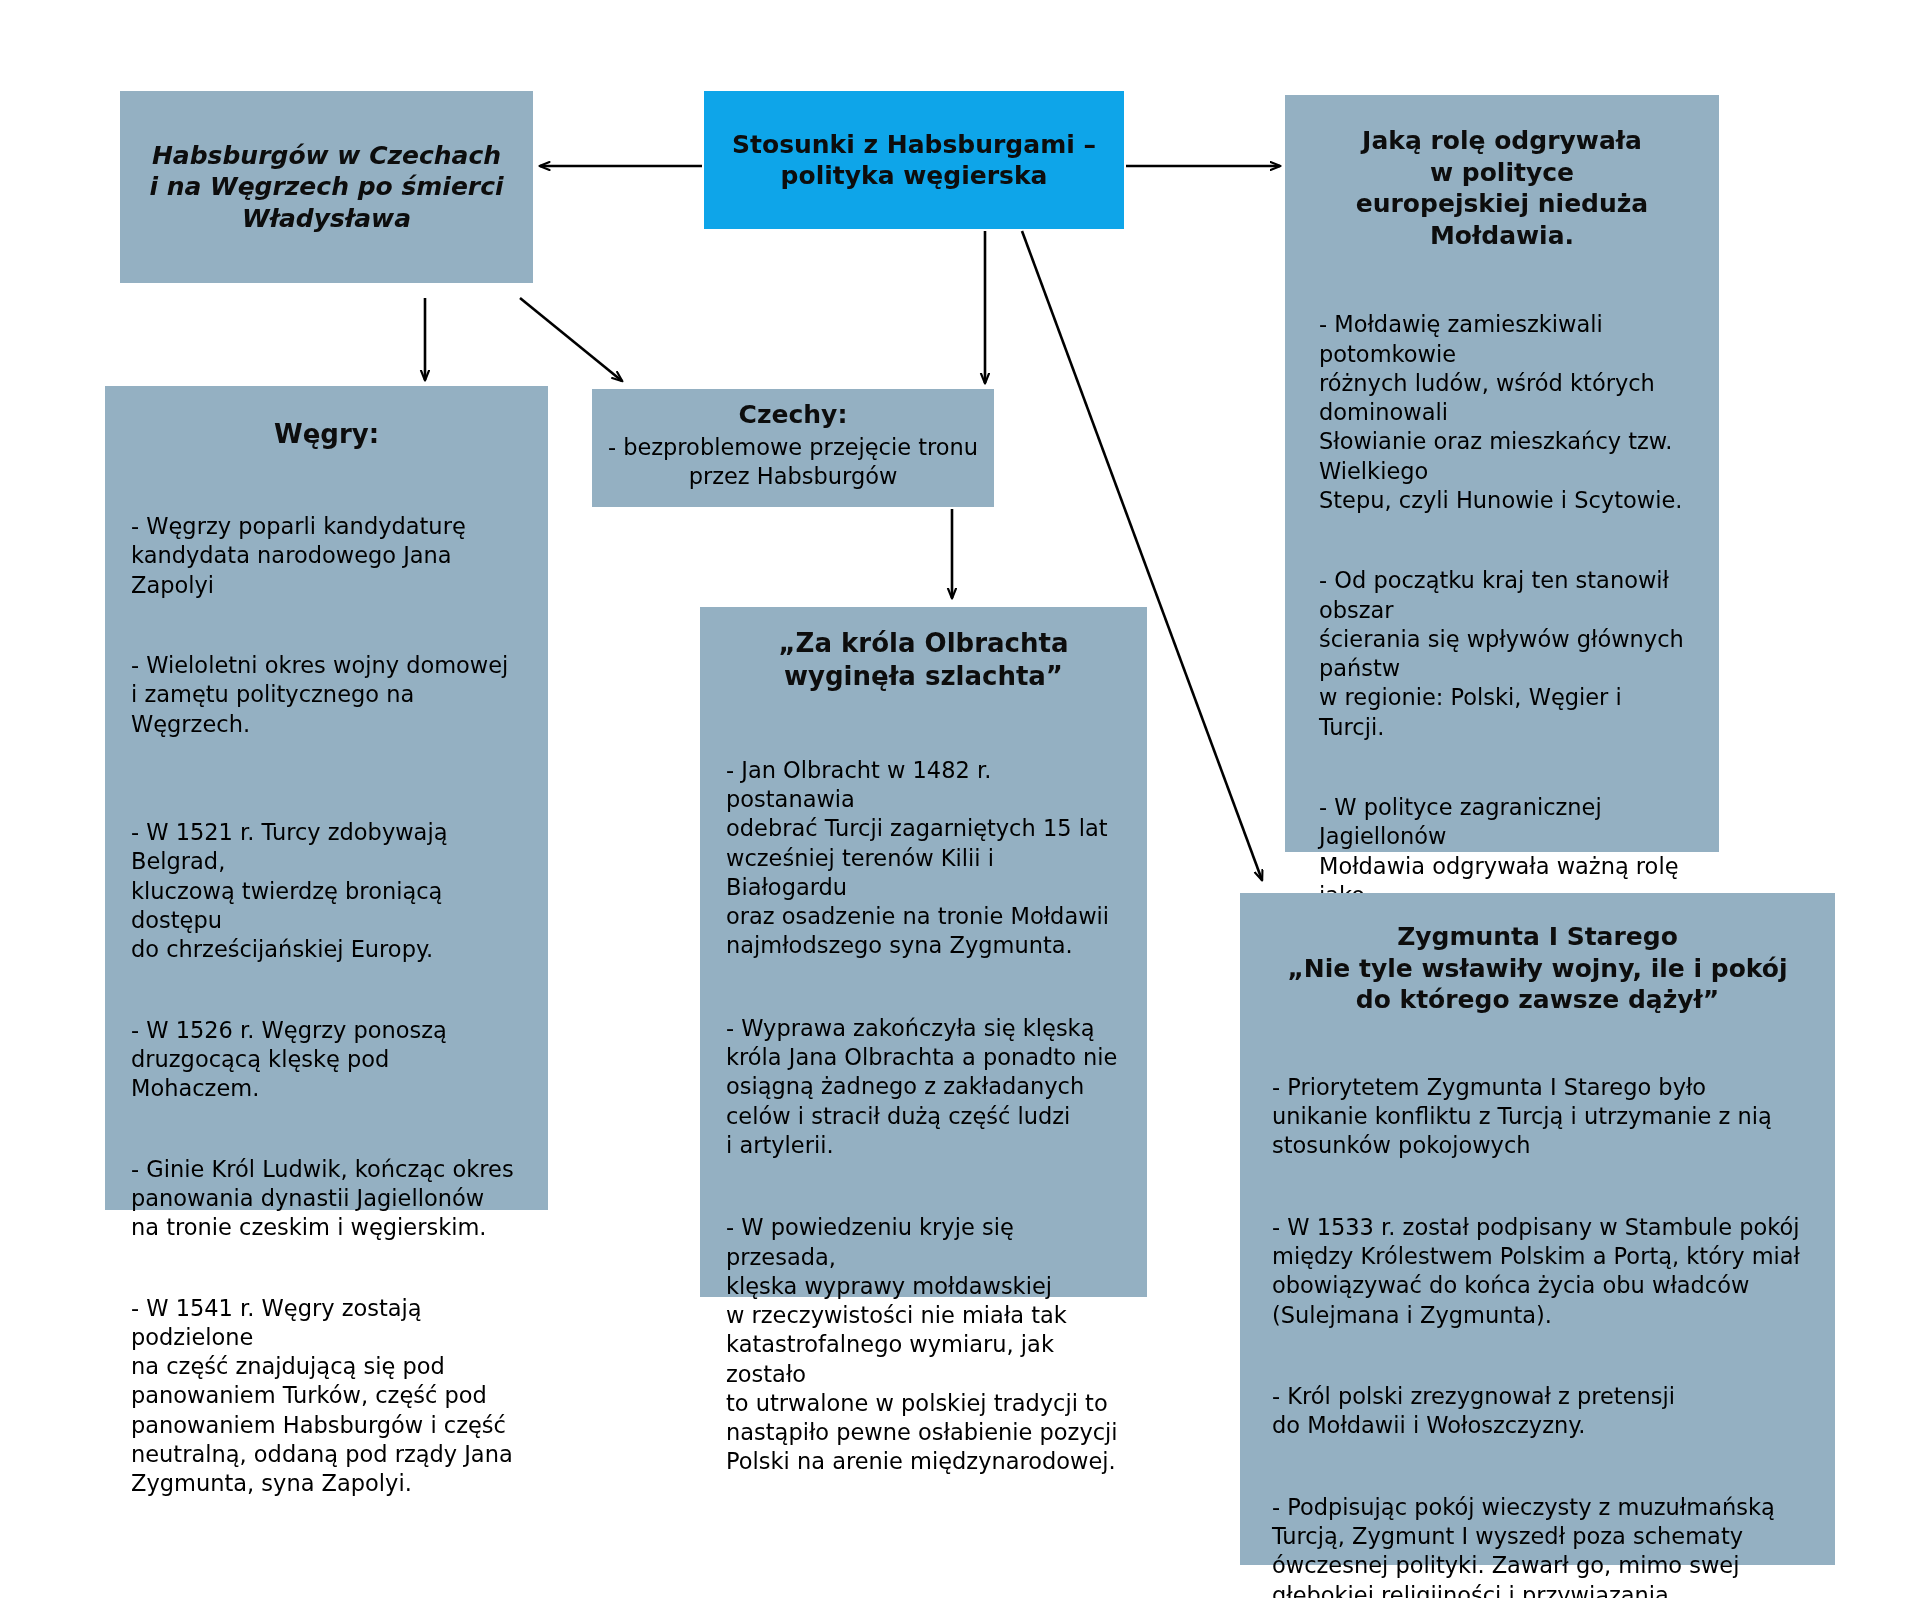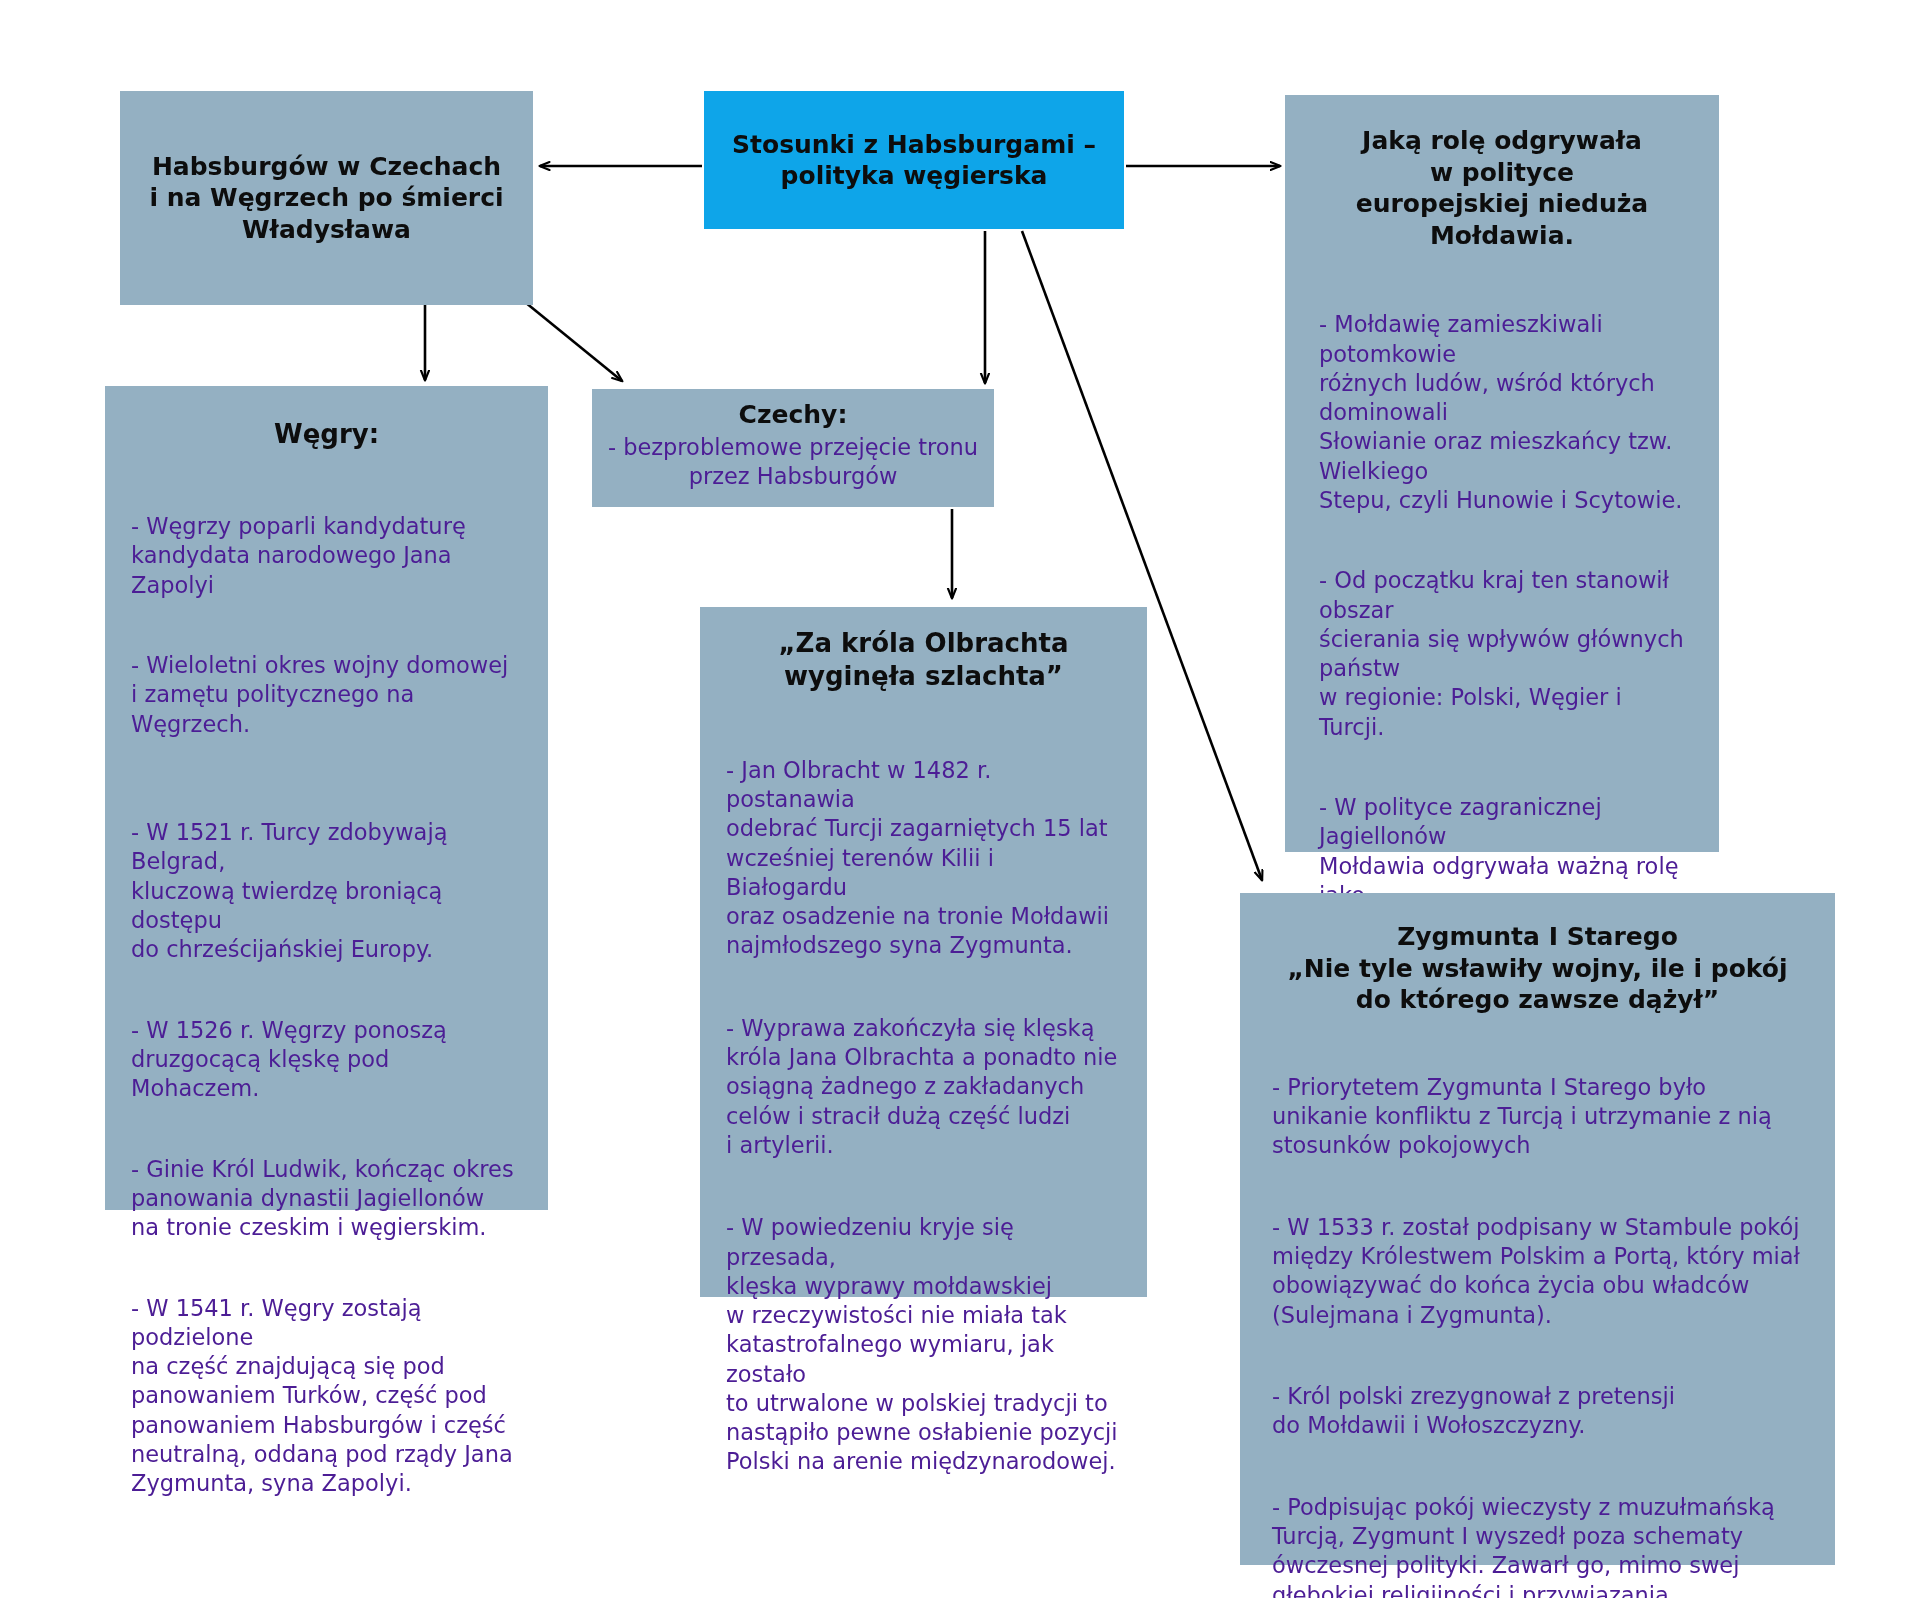--- a/index.html
+++ b/index.html
@@ -41,30 +41,30 @@
   .node-title {
     font-weight: bold;
     text-align: center;
     line-height: 1.26;
     white-space: pre-line;
     color: #0d0d0d;
   }
   .node-body {
     line-height: 1.30;
     white-space: pre-line;
-    color: #4c1d95;
+    color: #000000;
   }
   .node-body .para { margin: 0 0 19px 0; }
   .node-body .para:last-child { margin-bottom: 0; }
 
   
 
   #n-habsburg {
-    left: 120px; top: 91px; width: 413px; height: 214px;
-    display: flex; align-items: center; justify-content: center;
+    left: 120px; top: 91px; width: 413px; height: 192px;
+    display: flex; align-items: center; justify-content: center; font-style: italic;
   }
   #n-habsburg .node-title { font-size: 25px; padding: 0 14px; }
 
   #n-central {
     left: 704px; top: 91px; width: 420px; height: 138px;
     display: flex; align-items: center; justify-content: center;
   }
   #n-central .node-title { font-size: 25px; padding: 0 14px; }
 
   #n-moldawia {

